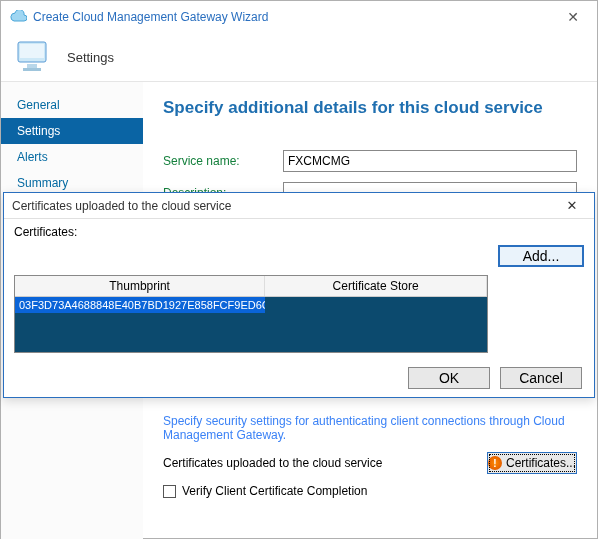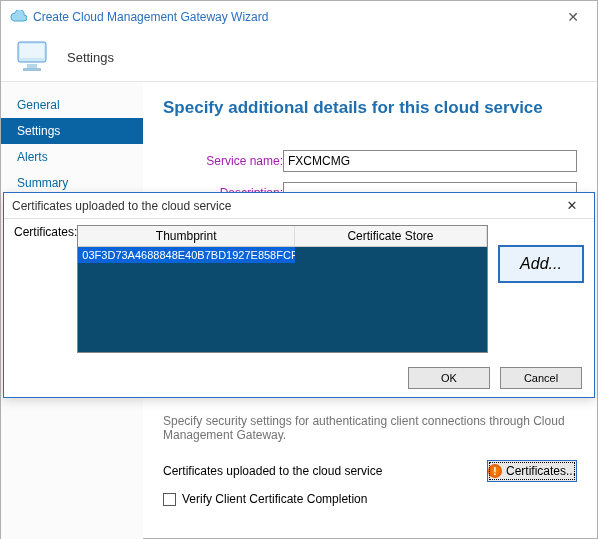--- a/index.html
+++ b/index.html
@@ -78,34 +78,34 @@
     color: #1f6fb0;
     font-size: 17px;
     margin: 4px 0 32px 0;
     font-weight: bold;
   }
   .form-row {
     display: flex;
     align-items: center;
     margin-bottom: 10px;
   }
-  .form-row .lbl { width: 120px; color: #a21caf; text-align: right; }
+  .form-row .lbl { width: 120px; color: #15803d; }
   .form-row input[type=text] {
     flex: 1;
     height: 22px;
     border: 1px solid #888;
     padding: 2px 4px;
     font-family: inherit;
     font-size: 12px;
     background: #fff;
   }
   .sec-note {
     margin-top: 210px;
-    color: #737373;
-    margin-bottom: 18px;
+    color: #3b82f6;
+    margin-bottom: 10px;
   }
   .cert-row {
     display: flex;
     align-items: center;
     margin-bottom: 10px;
   }
   .cert-row .lbl2 { flex: 1; }
   .cert-btn {
     width: 90px; height: 22px;
     background: #e8e8e8;
@@ -159,21 +159,21 @@
     width: 28px; height: 18px;
     display: flex; align-items: center; justify-content: center;
     font-size: 13px; color: #333;
   }
   .dlg-body {
     flex: 1;
     padding: 6px 10px;
     display: flex;
     gap: 10px;
   }
-  .dlg-left { flex: 1; display: flex; flex-direction: row; }
+  .dlg-left { flex: 1; display: flex; flex-direction: column; gap: 32px; }
   .certs-label { margin-bottom: 4px; }
   .cert-table {
     border: 1px solid #888;
     flex: 1;
     background: #0c4a6e;
     display: flex; flex-direction: column;
   }
   .cert-head {
     display: flex;
     background: #f5f5f5;
@@ -211,41 +211,40 @@
     border-left: 1px solid #aaa;
     display: flex; align-items: center; justify-content: center;
     font-size: 9px; color: #444;
   }
   .dlg-right {
     width: 86px;
     display: flex; flex-direction: column; gap: 8px;
     padding-top: 20px;
   }
   .side-btn {
-    height: 38px;
+    height: 22px;
     border: 1px solid #888;
     background: #e8e8e8;
-    font-family: inherit; font-size: 16px;
+    font-family: inherit; font-size: 14px;
     cursor: pointer;
-    font-style: italic;
   }
   .side-btn.primary { border: 2px solid #2a6fbf; background: #eaf3fb; }
   .dlg-footer {
     height: 38px;
     display: flex;
     align-items: center;
     justify-content: flex-end;
     gap: 10px;
     padding: 0 12px;
   }
   .foot-btn {
     width: 82px; height: 22px;
     border: 1px solid #888;
     background: #e8e8e8;
-    font-family: inherit; font-size: 11px;
+    font-family: inherit; font-size: 14px;
     cursor: pointer;
   }
 
   
   svg { display: block; }
 </style>
 </head>
 <body>
 
 <div class="wizard">

